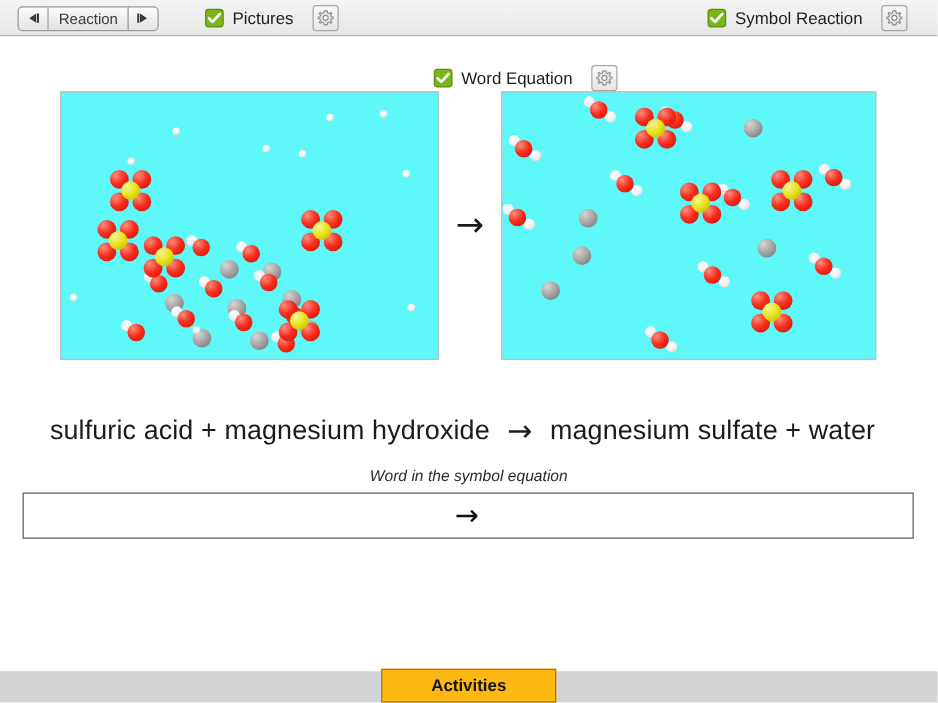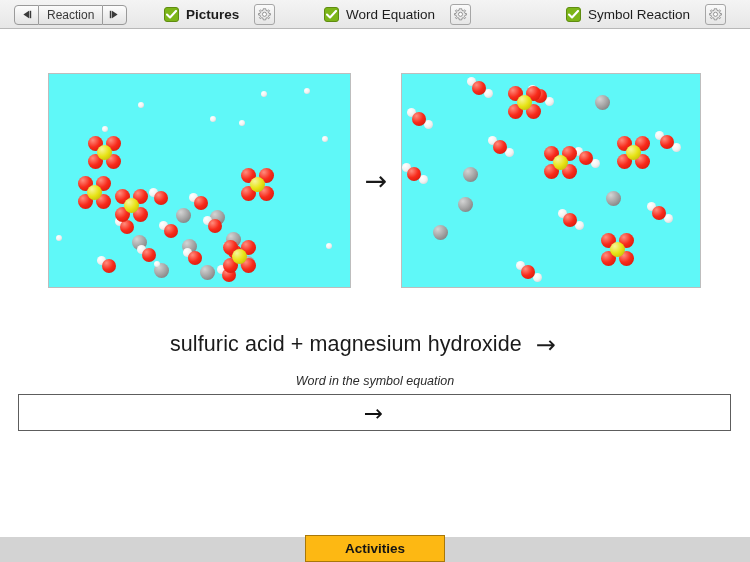--- a/index.html
+++ b/index.html
@@ -144,36 +144,36 @@
       <div class="navlabel">Reaction</div>
       <div class="navbtn right">
         <svg width="13" height="9" viewBox="0 0 13 9">
           <rect x="1.8" y="0.8" width="1.6" height="7.4" fill="#3a3a3a"></rect>
           <polygon points="4,0.8 4,8.2 9.6,4.5" fill="#3a3a3a"></polygon>
         </svg>
       </div>
     </div>
   </div>
 
-  <div class="tb-group chkitem" style="left:164px;font-weight:bold;">
+  <div class="tb-group chkitem" style="left:164px;">
     <div class="chkbox">
       <svg width="11" height="9" viewBox="0 0 11 9">
         <polyline points="1,4.6 4,7.5 10,1" fill="none" stroke="#ffffff" stroke-width="2.1" stroke-linecap="round" stroke-linejoin="round"></polyline>
       </svg>
     </div>
     <span class="chklabel">Pictures</span>
     <div class="gearbtn">
       <svg width="13" height="13" viewBox="0 0 16 16">
         <path d="M8 0.9 L9.5 0.9 L9.9 3.0 L11.4 3.6 L13.1 2.3 L14.2 3.4 L12.9 5.1 L13.5 6.6 L15.6 7.0 L15.6 8.5 L13.5 8.9 L12.9 10.4 L14.2 12.1 L13.1 13.2 L11.4 11.9 L9.9 12.5 L9.5 14.6 L8 14.6 L6.5 14.6 L6.1 12.5 L4.6 11.9 L2.9 13.2 L1.8 12.1 L3.1 10.4 L2.5 8.9 L0.4 8.5 L0.4 7.0 L2.5 6.6 L3.1 5.1 L1.8 3.4 L2.9 2.3 L4.6 3.6 L6.1 3.0 L6.5 0.9 Z" fill="#e9e9e9" stroke="#8a8a8a" stroke-width="1.1" stroke-linejoin="round"></path>
         <circle cx="8" cy="7.75" r="2.5" fill="#ffffff" stroke="#8a8a8a" stroke-width="1.1"></circle>
       </svg>
     </div>
   </div>
 
-  <div class="tb-group chkitem" style="left:324px;">
+  <div class="tb-group chkitem" style="left:347px;margin-top:48px;">
     <div class="chkbox">
       <svg width="11" height="9" viewBox="0 0 11 9">
         <polyline points="1,4.6 4,7.5 10,1" fill="none" stroke="#ffffff" stroke-width="2.1" stroke-linecap="round" stroke-linejoin="round"></polyline>
       </svg>
     </div>
     <span class="chklabel">Word Equation</span>
     <div class="gearbtn">
       <svg width="13" height="13" viewBox="0 0 16 16">
         <path d="M8 0.9 L9.5 0.9 L9.9 3.0 L11.4 3.6 L13.1 2.3 L14.2 3.4 L12.9 5.1 L13.5 6.6 L15.6 7.0 L15.6 8.5 L13.5 8.9 L12.9 10.4 L14.2 12.1 L13.1 13.2 L11.4 11.9 L9.9 12.5 L9.5 14.6 L8 14.6 L6.5 14.6 L6.1 12.5 L4.6 11.9 L2.9 13.2 L1.8 12.1 L3.1 10.4 L2.5 8.9 L0.4 8.5 L0.4 7.0 L2.5 6.6 L3.1 5.1 L1.8 3.4 L2.9 2.3 L4.6 3.6 L6.1 3.0 L6.5 0.9 Z" fill="#e9e9e9" stroke="#8a8a8a" stroke-width="1.1" stroke-linejoin="round"></path>
         <circle cx="8" cy="7.75" r="2.5" fill="#ffffff" stroke="#8a8a8a" stroke-width="1.1"></circle>
@@ -421,20 +421,21 @@
       <div class="atom a-O" style="left: 1.5px; top: -16.5px; width: 15px; height: 15px;"></div>
       <div class="atom a-O" style="left: -16.5px; top: 1.5px; width: 15px; height: 15px;"></div>
       <div class="atom a-O" style="left: 1.5px; top: 1.5px; width: 15px; height: 15px;"></div>
       <div class="atom a-S" style="left: -7.5px; top: -7.5px; width: 15px; height: 15px;"></div>
     </div>
   </div>
 
 <div id="word-equation">
   <span>sulfuric acid + magnesium hydroxide</span>
   <span class="arrow">→</span>
+  <span>magnesium sulfate + water</span>
 </div>
 
 <div id="symbol-hint">Word in the symbol equation</div>
 <div id="symbol-input">
   <span class="arrow">→</span>
 </div>
 
 <div id="bottom-bar"></div>
 <div id="activities-button">Activities</div>
 

